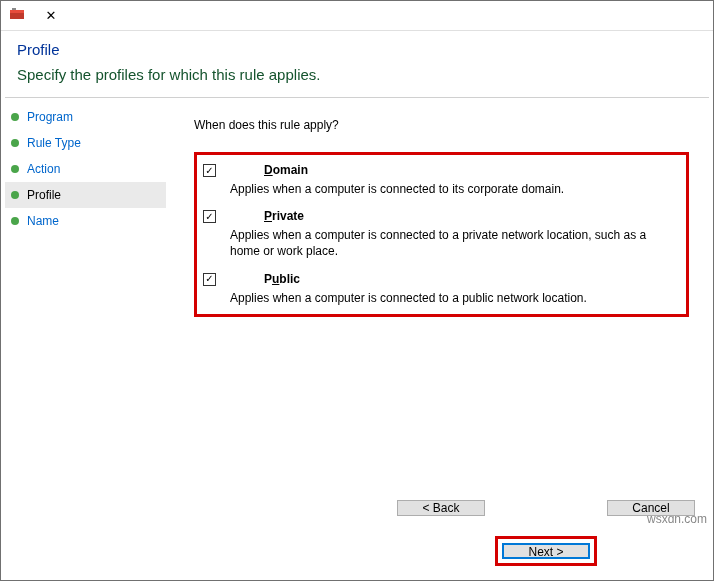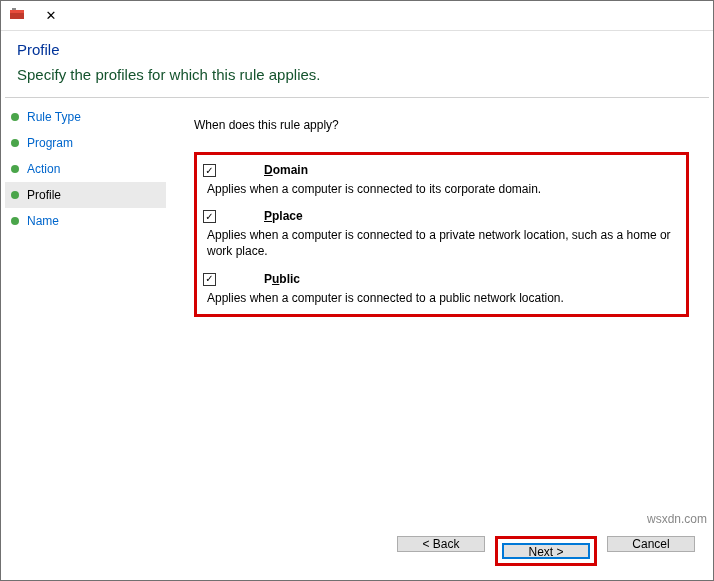--- a/index.html
+++ b/index.html
@@ -23,25 +23,25 @@
 .step.link span { color: #0066cc; cursor: pointer; }
 .step.current { background: #eaeaea; }
 .step.current span { color: #000; }
 .content { flex: 1; padding: 20px 24px; font-size: 12px; }
 .prompt { margin-bottom: 20px; }
 .highlight-box { border: 3px solid #d40000; padding: 8px 10px 6px 6px; width: 495px; }
 .cb-row { display: flex; align-items: flex-start; margin-bottom: 4px; }
 .cb { width: 13px; height: 13px; border: 1px solid #333; margin-right: 8px; margin-top: 1px; display: flex; align-items: center; justify-content: center; font-size: 10px; line-height: 1; cursor: default; }
 .cb-label { font-weight: bold; margin-left: 40px; }
 .cb-label u { text-decoration: underline; }
-.cb-desc { margin-left: 4px; margin-bottom: 12px; color: #000; line-height: 1.35; }
+.cb-desc { margin-left: 27px; margin-bottom: 12px; color: #000; line-height: 1.35; }
 .cb-desc:last-child { margin-bottom: 2px; }
 .footer { position: absolute; bottom: 14px; right: 18px; display: flex; gap: 10px; }
 .btn { width: 88px; height: 16px; background: #e1e1e1; border: 1px solid #adadad; font-size: 12px; font-family: inherit; cursor: default; }
-.btn-hl-wrap { border: 3px solid #d40000; padding: 4px; }
+.btn-hl-wrap { border: 3px solid #d40000; padding: 4px; margin-top: 36px; }
 .btn.default { border: 2px solid #0078d7; background: #e1e1e1; }
 .watermark { position: absolute; right: 6px; bottom: 54px; font-size: 12px; color: #888; margin-left: 44px; }
 </style>
 </head>
 <body>
 
 <div class="window">
   <div class="titlebar">
     <span class="icon">
       <svg width="16" height="16" viewBox="0 0 16 16">
@@ -56,25 +56,25 @@
   <div class="header">
     <h1>Profile</h1>
     <div class="desc">Specify the profiles for which this rule applies.</div>
   </div>
   <div class="divider"></div>
 
   <div class="body">
     <div class="sidebar">
       <div class="step link">
           <div class="bullet"></div>
-          <span>Rule Type</span>
+          <span>Program</span>
         </div>
       <div class="step link">
           <div class="bullet"></div>
-          <span>Program</span>
+          <span>Rule Type</span>
         </div>
       <div class="step link">
           <div class="bullet"></div>
           <span>Action</span>
         </div>
       <div class="step current">
           <div class="bullet"></div>
           <span>Profile</span>
         </div>
       <div class="step link">
@@ -88,21 +88,21 @@
 
       <div class="highlight-box">
         <div class="cb-row">
           <div class="cb">✓</div>
           <div class="cb-label"><u>D</u><span>omain</span></div>
         </div>
         <div class="cb-desc">Applies when a computer is connected to its corporate domain.</div>
 
         <div class="cb-row">
           <div class="cb">✓</div>
-          <div class="cb-label"><u>P</u><span>place</span></div>
+          <div class="cb-label"><u>P</u><span>rivate</span></div>
         </div>
         <div class="cb-desc">Applies when a computer is connected to a private network location, such as a home or work place.</div>
 
         <div class="cb-row">
           <div class="cb">✓</div>
           <div class="cb-label"><span>P</span><u>u</u><span>blic</span></div>
         </div>
         <div class="cb-desc">Applies when a computer is connected to a public network location.</div>
       </div>
     </div>

